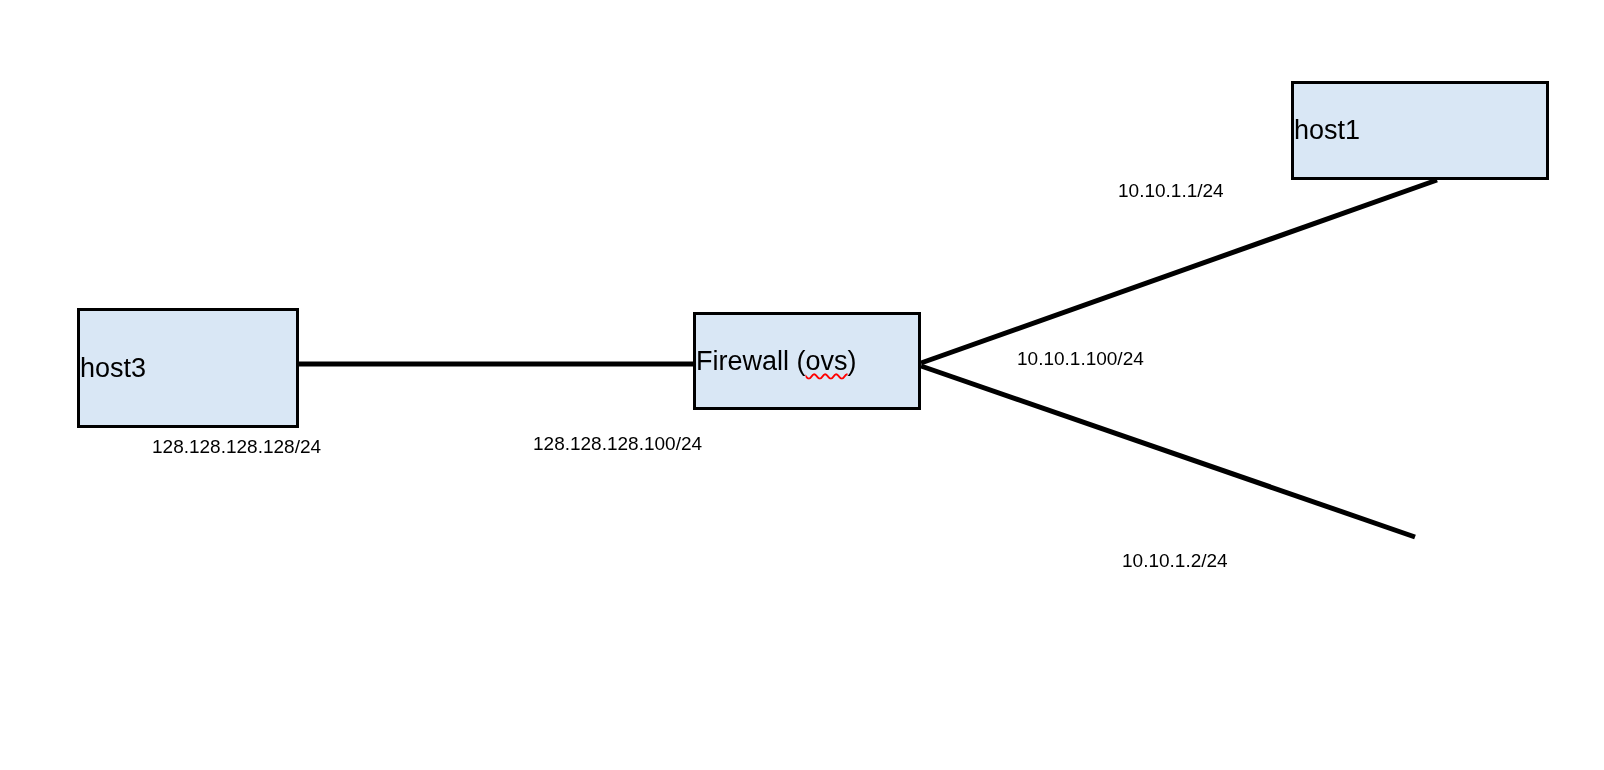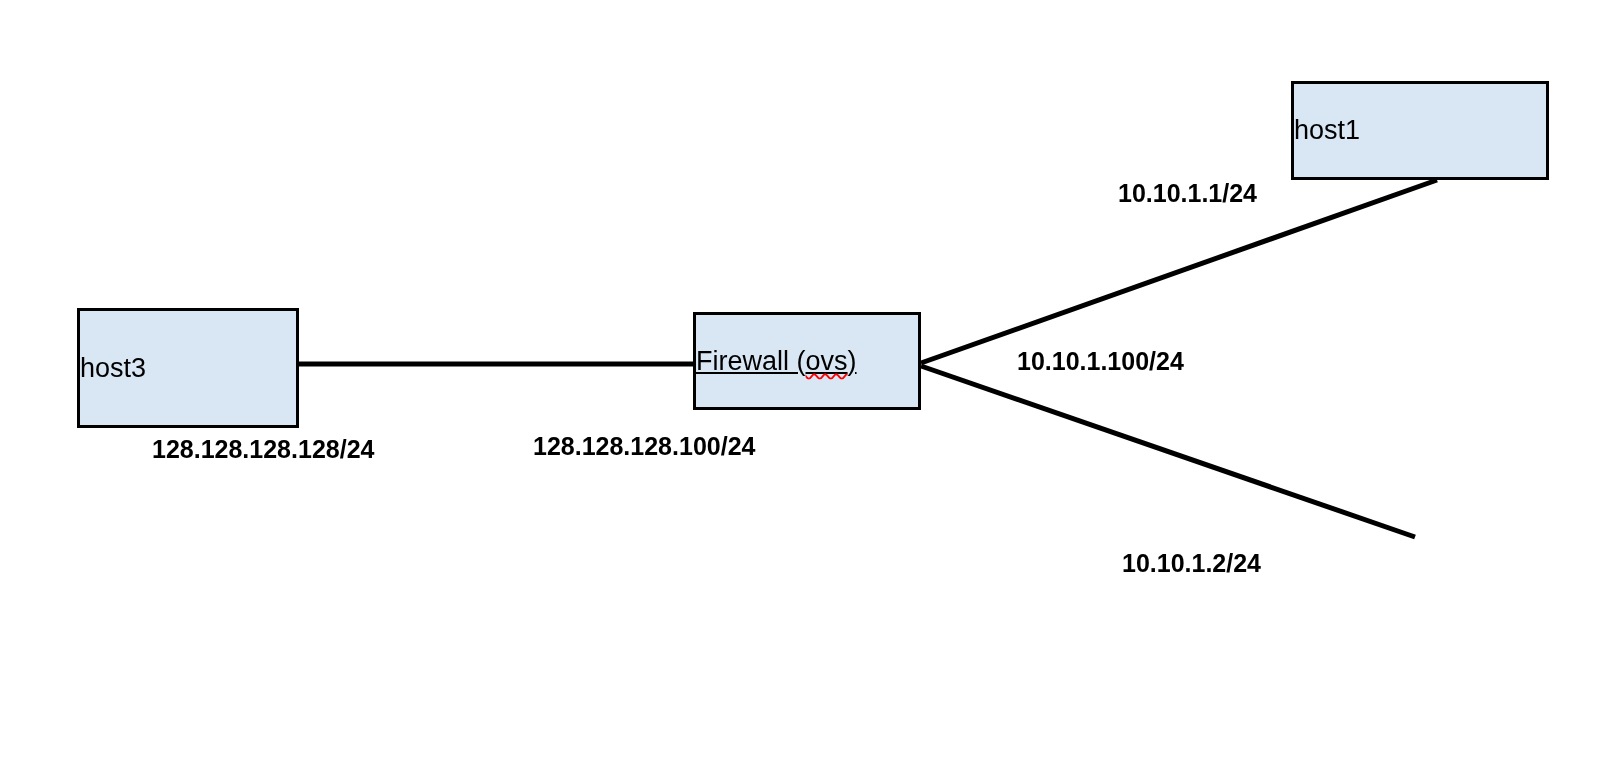--- a/index.html
+++ b/index.html
@@ -44,22 +44,22 @@
     letter-spacing: 0px;
   }
   .node-label .misspelled {
     text-decoration: underline wavy #ff0000;
     text-decoration-thickness: 1.5px;
     text-underline-offset: 3px;
   }
   .edge-label {
     position: absolute;
     font-family: "Liberation Sans", sans-serif;
-    font-size: 25px;
-    font-weight: bold;
+    font-size: 19px;
+    font-weight: normal;
     color: #000000;
     white-space: nowrap;
     line-height: 1;
     z-index: 6;
   }
 </style>
 </head>
 <body>
 
 <div id="diagram-canvas">
@@ -67,21 +67,21 @@
   <svg id="edges-layer" viewBox="0 0 1604 770" xmlns="http://www.w3.org/2000/svg">
     <line id="edge-host3-firewall" x1="299" y1="364" x2="693" y2="364" stroke="#000000" stroke-width="5" stroke-linecap="butt"></line>
     <line id="edge-firewall-host1" x1="921" y1="363" x2="1437" y2="180" stroke="#000000" stroke-width="5" stroke-linecap="butt"></line>
     <line id="edge-firewall-host2" x1="921" y1="366" x2="1415" y2="537" stroke="#000000" stroke-width="5" stroke-linecap="butt"></line>
   </svg>
 
   <div class="node-box" style="left:77px; top:308px; width:222px; height:120px;">
     <span class="node-label">host3</span>
   </div>
 
-  <div class="node-box" style="left:693px; top:312px; width:228px; height:98px;text-decoration:underline;">
+  <div class="node-box" style="left:693px; top:312px; width:228px; height:98px;">
     <span class="node-label"><span>Firewall (</span><span class="misspelled">ovs</span><span>)</span></span>
   </div>
 
   <div class="node-box" style="left:1291px; top:81px; width:258px; height:99px;">
     <span class="node-label">host1</span>
   </div>
 
 
   <div class="edge-label" style="left:152px; top:437px;">128.128.128.128/24</div>
 

